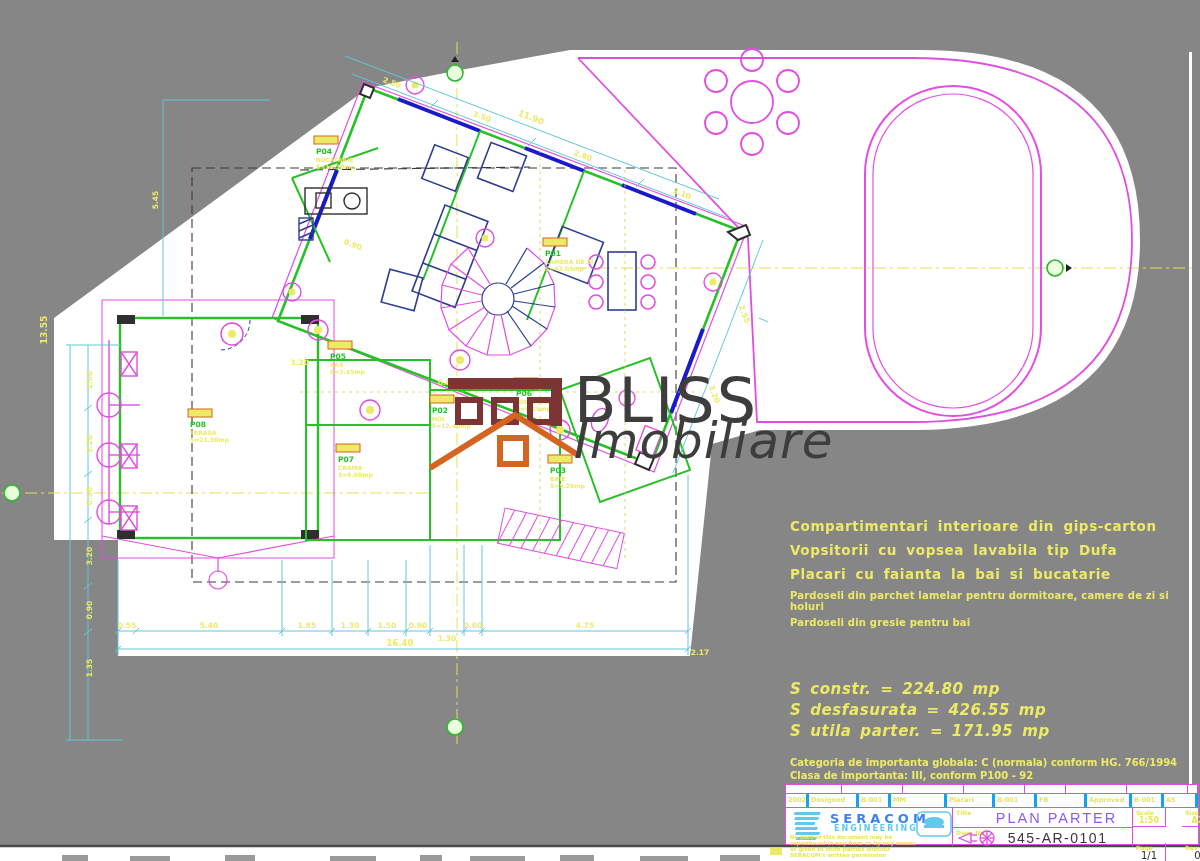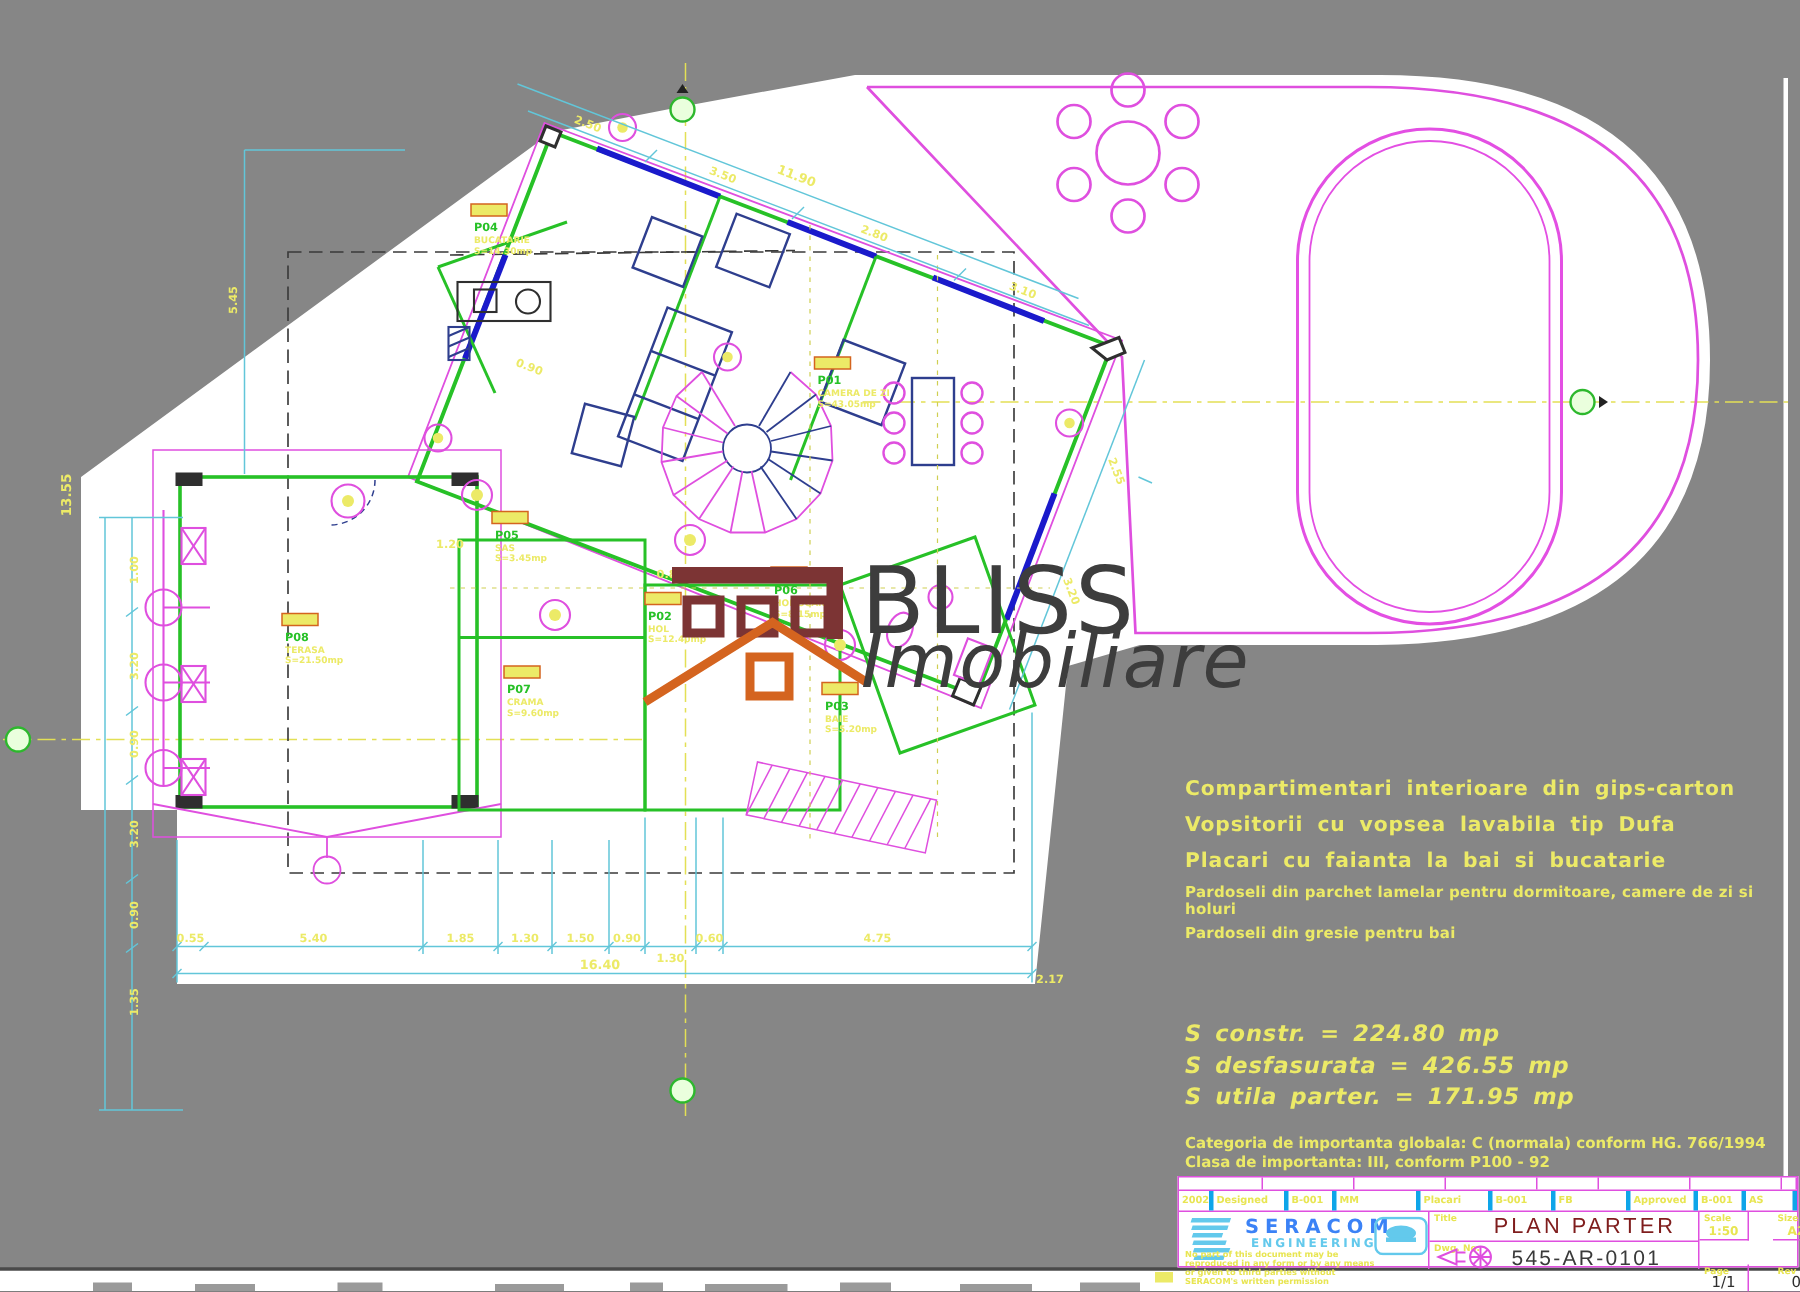--- a/index.html
+++ b/index.html
@@ -30,21 +30,21 @@
   .tb-main{display:flex;height:38px;}
   .cell-seracom{width:168px;border-right:1px solid #df4fdf;position:relative;}
   .cell-title{width:181px;border-right:1px solid #df4fdf;position:relative;}
   .cell-right{width:65px;position:relative;}
   .seracom-name{position:absolute;left:44px;top:3px;color:#3b82f6;font-weight:bold;font-size:13px;letter-spacing:4px;}
   .seracom-sub{position:absolute;left:48px;top:16px;color:#63c9ec;font-weight:bold;font-size:8px;letter-spacing:2px;}
   .disc{position:absolute;left:4px;top:26px;color:#e8e552;font-size:5.5px;line-height:6px;font-weight:bold;width:130px;}
   .tt-top{height:19px;border-bottom:1px solid #df4fdf;position:relative;}
   .tt-bot{height:19px;position:relative;}
   .mini-lab{position:absolute;left:3px;top:1px;font-size:6px;color:#e8e552;font-weight:bold;}
-  .tt-title{position:absolute;left:0;right:0;top:2px;text-align:center;color:#7f1d1d;font-size:14.5px;letter-spacing:2px;font-family:"Liberation Sans",sans-serif;padding-left:28px;}
+  .tt-title{position:absolute;left:0;right:0;top:2px;text-align:center;color:#8b5cf6;font-size:14.5px;letter-spacing:2px;font-family:"Liberation Sans",sans-serif;padding-left:28px;}
   .tt-dwg{position:absolute;left:30px;right:0;top:2px;text-align:center;color:#3a3a3a;font-size:14px;letter-spacing:1.5px;font-family:"Liberation Sans",sans-serif;}
   .rgrid{display:grid;grid-template-columns:33px 32px;grid-template-rows:19px 19px;height:38px;gap:16px;}
   .rgrid>div{border-right:1px solid #df4fdf;border-bottom:1px solid #df4fdf;position:relative;}
   .rval-y{position:absolute;left:0;right:0;top:8px;text-align:center;font-size:8px;color:#e8e552;font-weight:bold;}
   .rval-k{position:absolute;left:0;right:0;top:7px;text-align:center;font-size:10px;color:#2f2f2f;}
 </style>
 </head>
 <body>
 
 <div class="canvas">

